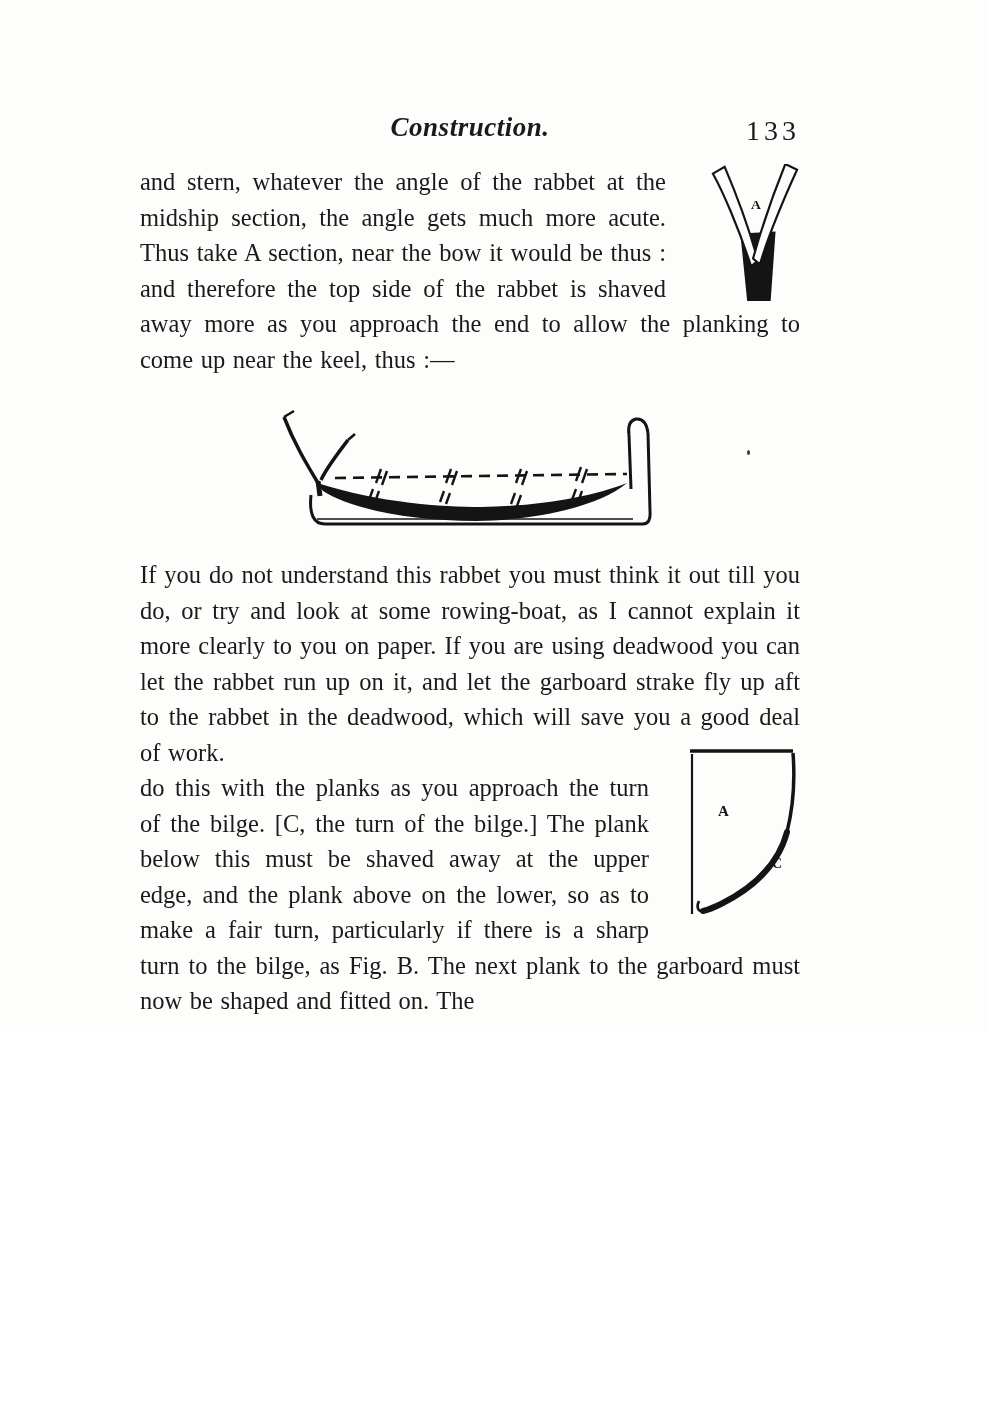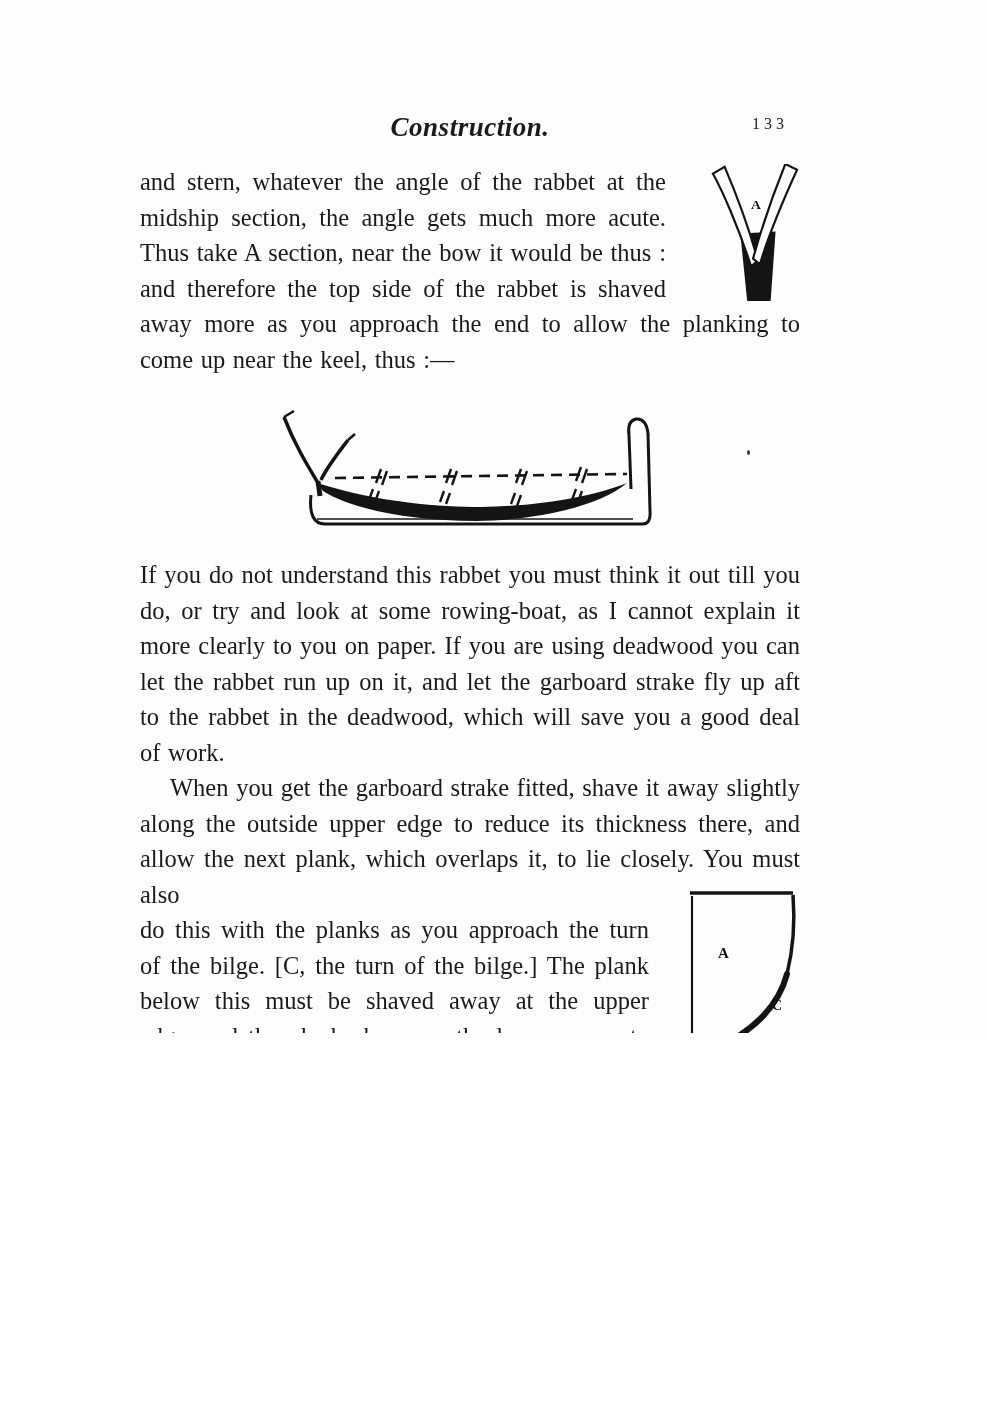--- a/index.html
+++ b/index.html
@@ -9,22 +9,22 @@
     font-family:"Liberation Serif","DejaVu Serif",serif;
     color:#1a1a1a;
   }
   .content { position:absolute; left:140px; top:112px; width:660px; }
   .header { position:relative; height:36px; margin-bottom:16px; }
   .title {
     text-align:center; font-style:italic; font-weight:bold;
     font-size:27px; letter-spacing:0.5px;
   }
   .pagenum {
-    position:absolute; right:12px; top:3px;
-    font-size:16px; letter-spacing:4px;
+    position:absolute; right:0; top:3px;
+    font-size:28px; letter-spacing:4px;
   }
   p.body-text {
     margin:0; font-size:24.5px; line-height:35.5px;
     text-align:justify; word-spacing:1.5px;
   }
   p.p3a { text-indent:30px; }
   .fig-v    { float:right; width:90px;  height:140px; margin:0 0 0 44px; }
   .fig-hull { display:block; margin:26px 0 24px 141px; width:385px; height:130px; }
   .fig-plank{ float:right; width:113px; height:180px; margin:-26px 0 4px 38px; }
   svg text { font-family:"Liberation Serif","DejaVu Serif",serif; font-weight:bold; fill:#151515; }
@@ -75,23 +75,20 @@
       <path d="M100,66 l-5,14 M106,68 l-5,14 M92,86 l-4,11 M98,88 l-4,11
                M170,66 l-5,14 M176,68 l-5,14 M163,88 l-4,11 M169,90 l-4,11
                M240,66 l-5,14 M246,68 l-5,14 M234,90 l-4,11 M240,92 l-4,11
                M300,64 l-5,14 M306,66 l-5,14 M295,86 l-4,11 M301,88 l-4,11" fill="none" stroke="#141414" stroke-width="2.4"></path>
     </svg>
 
     <p class="body-text">
       <span>If you do not understand this rabbet you must think it out till you do, or try and look at some rowing-boat, as I cannot explain it more clearly to you on paper.  If you are using deadwood you can let the rabbet run up on it, and let the garboard strake fly up aft to the rabbet in the deadwood, which will save you a good deal of work.</span>
     </p>
 
-    <p class="body-text p3a">
-      <span>When you get the garboard strake fitted, shave it away slightly along the outside upper edge to reduce its thickness there, and allow the next plank, which overlaps it, to lie closely.  You must also</span>
-    </p>
 
     <p class="body-text">
       <svg class="fig-plank" viewBox="0 0 113 180" preserveAspectRatio="none">
         <path d="M5,10 L5,170" fill="none" stroke="#141414" stroke-width="2.2"></path>
         <path d="M3,7 L106,7" fill="none" stroke="#141414" stroke-width="3.5"></path>
         <path d="M106,9 C108,35 107,60 100,88" fill="none" stroke="#141414" stroke-width="3.5"></path>
         <path d="M100,88 C92,118 70,142 34,160 C26,164 20,166 16,167" fill="none" stroke="#141414" stroke-width="6" stroke-linecap="round"></path>
         <path d="M16,167 C11,168 9,163 12,157" fill="none" stroke="#141414" stroke-width="2.6"></path>
         <text x="31" y="72" font-size="15">A</text>
         <text x="85" y="124" font-size="14">C</text>

